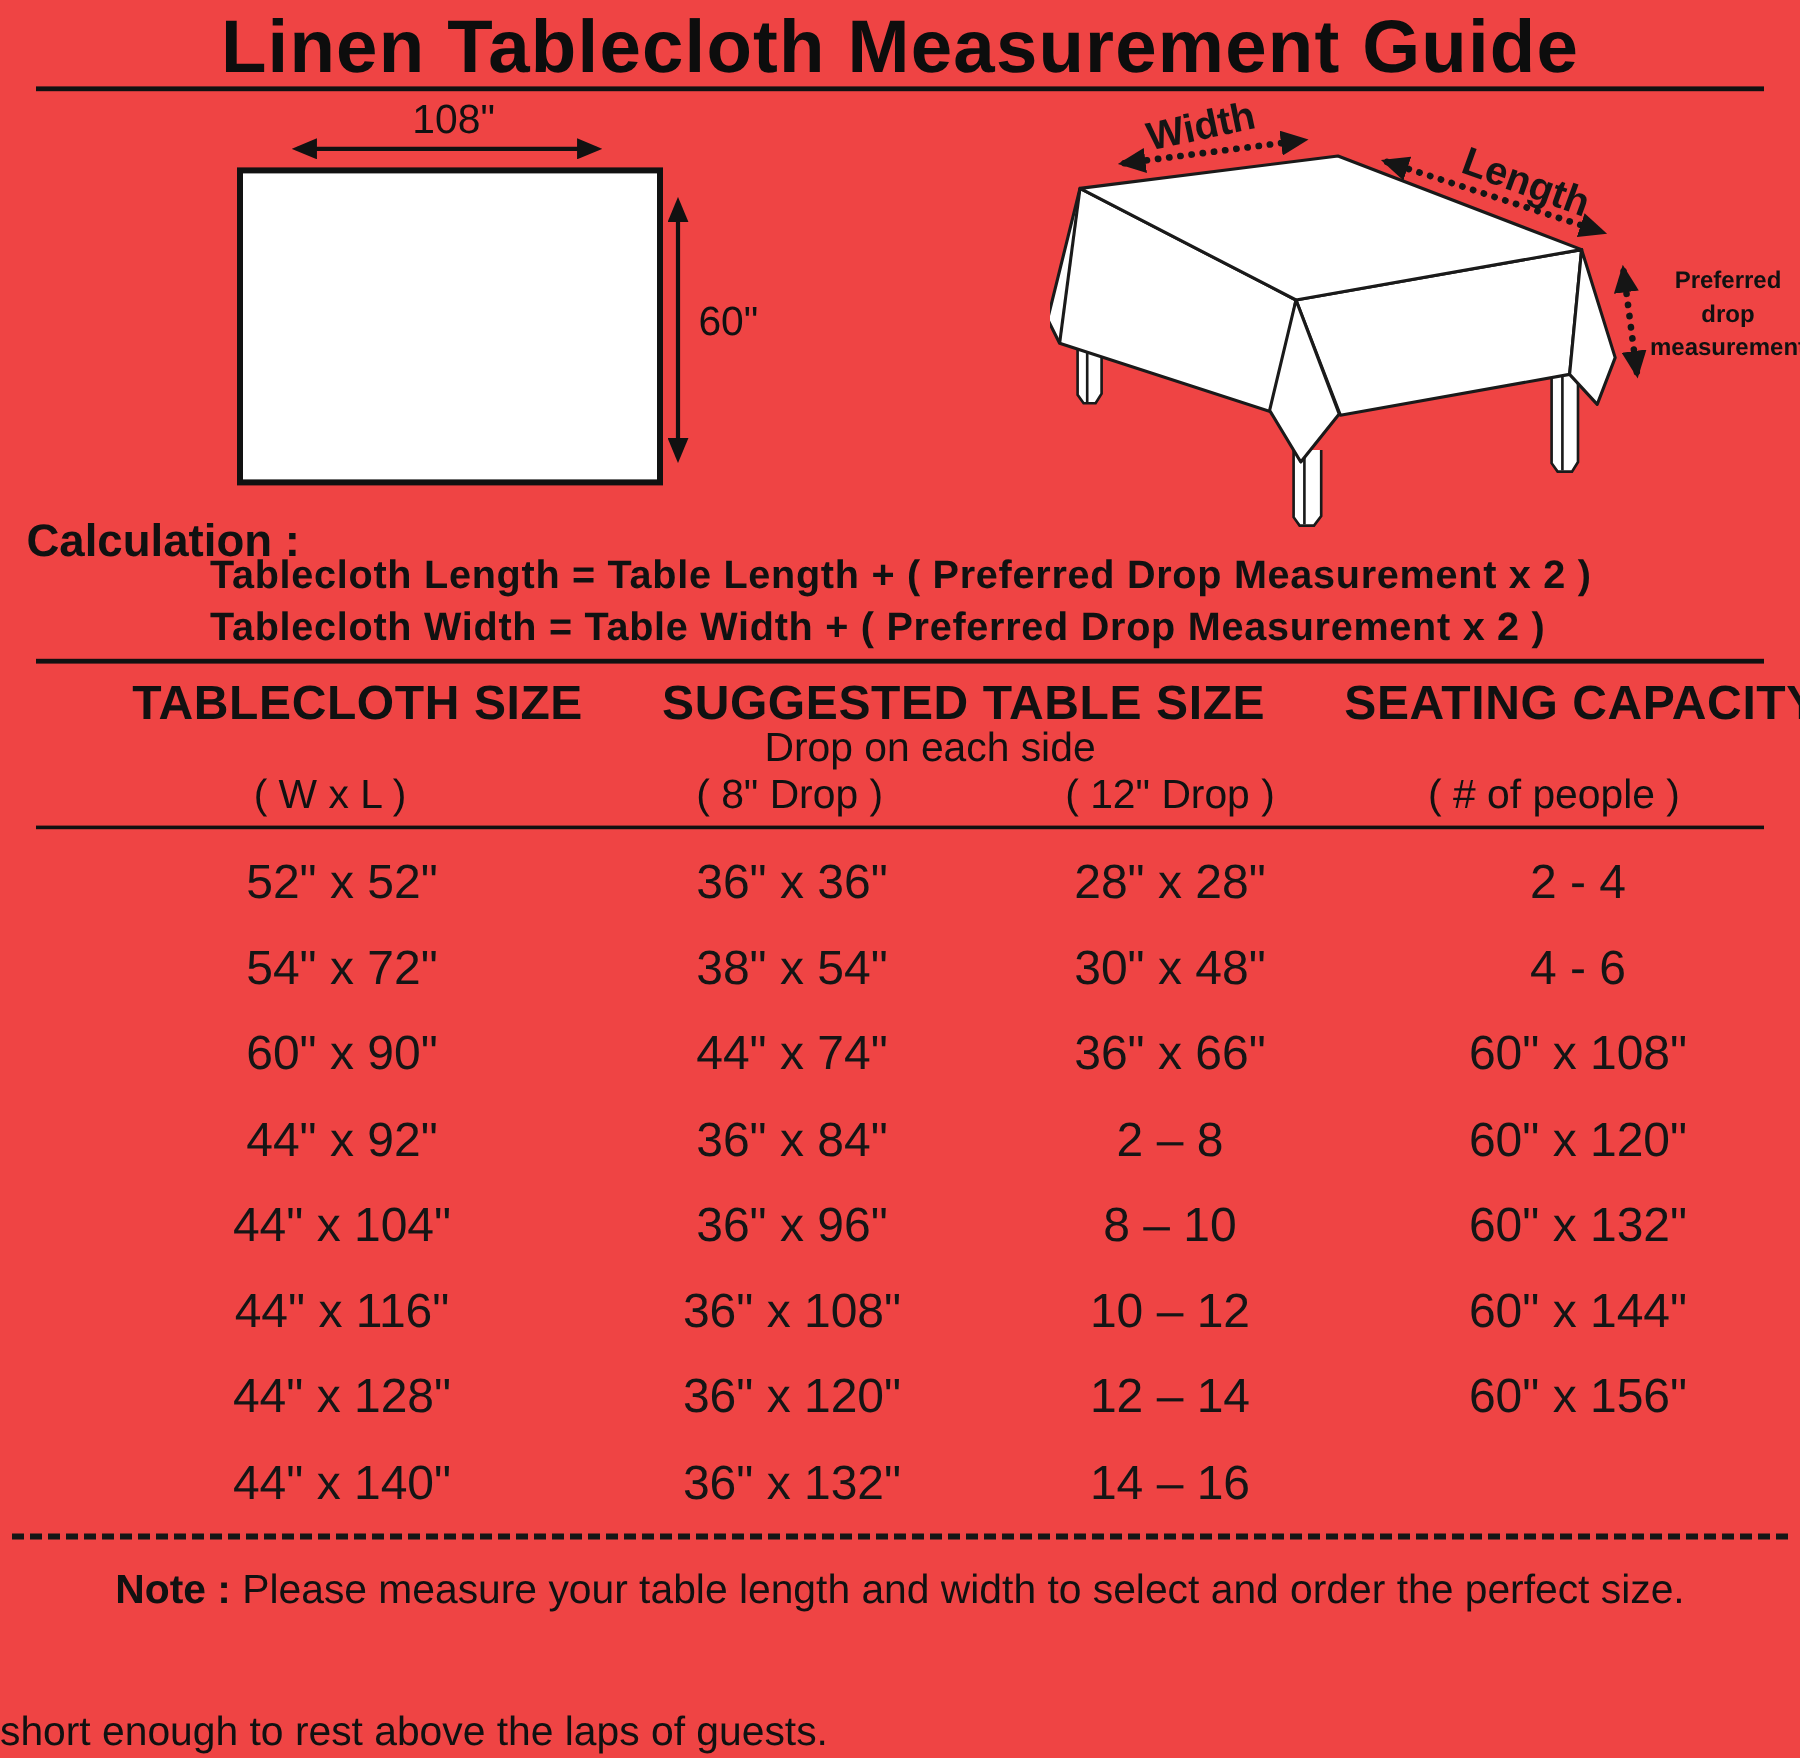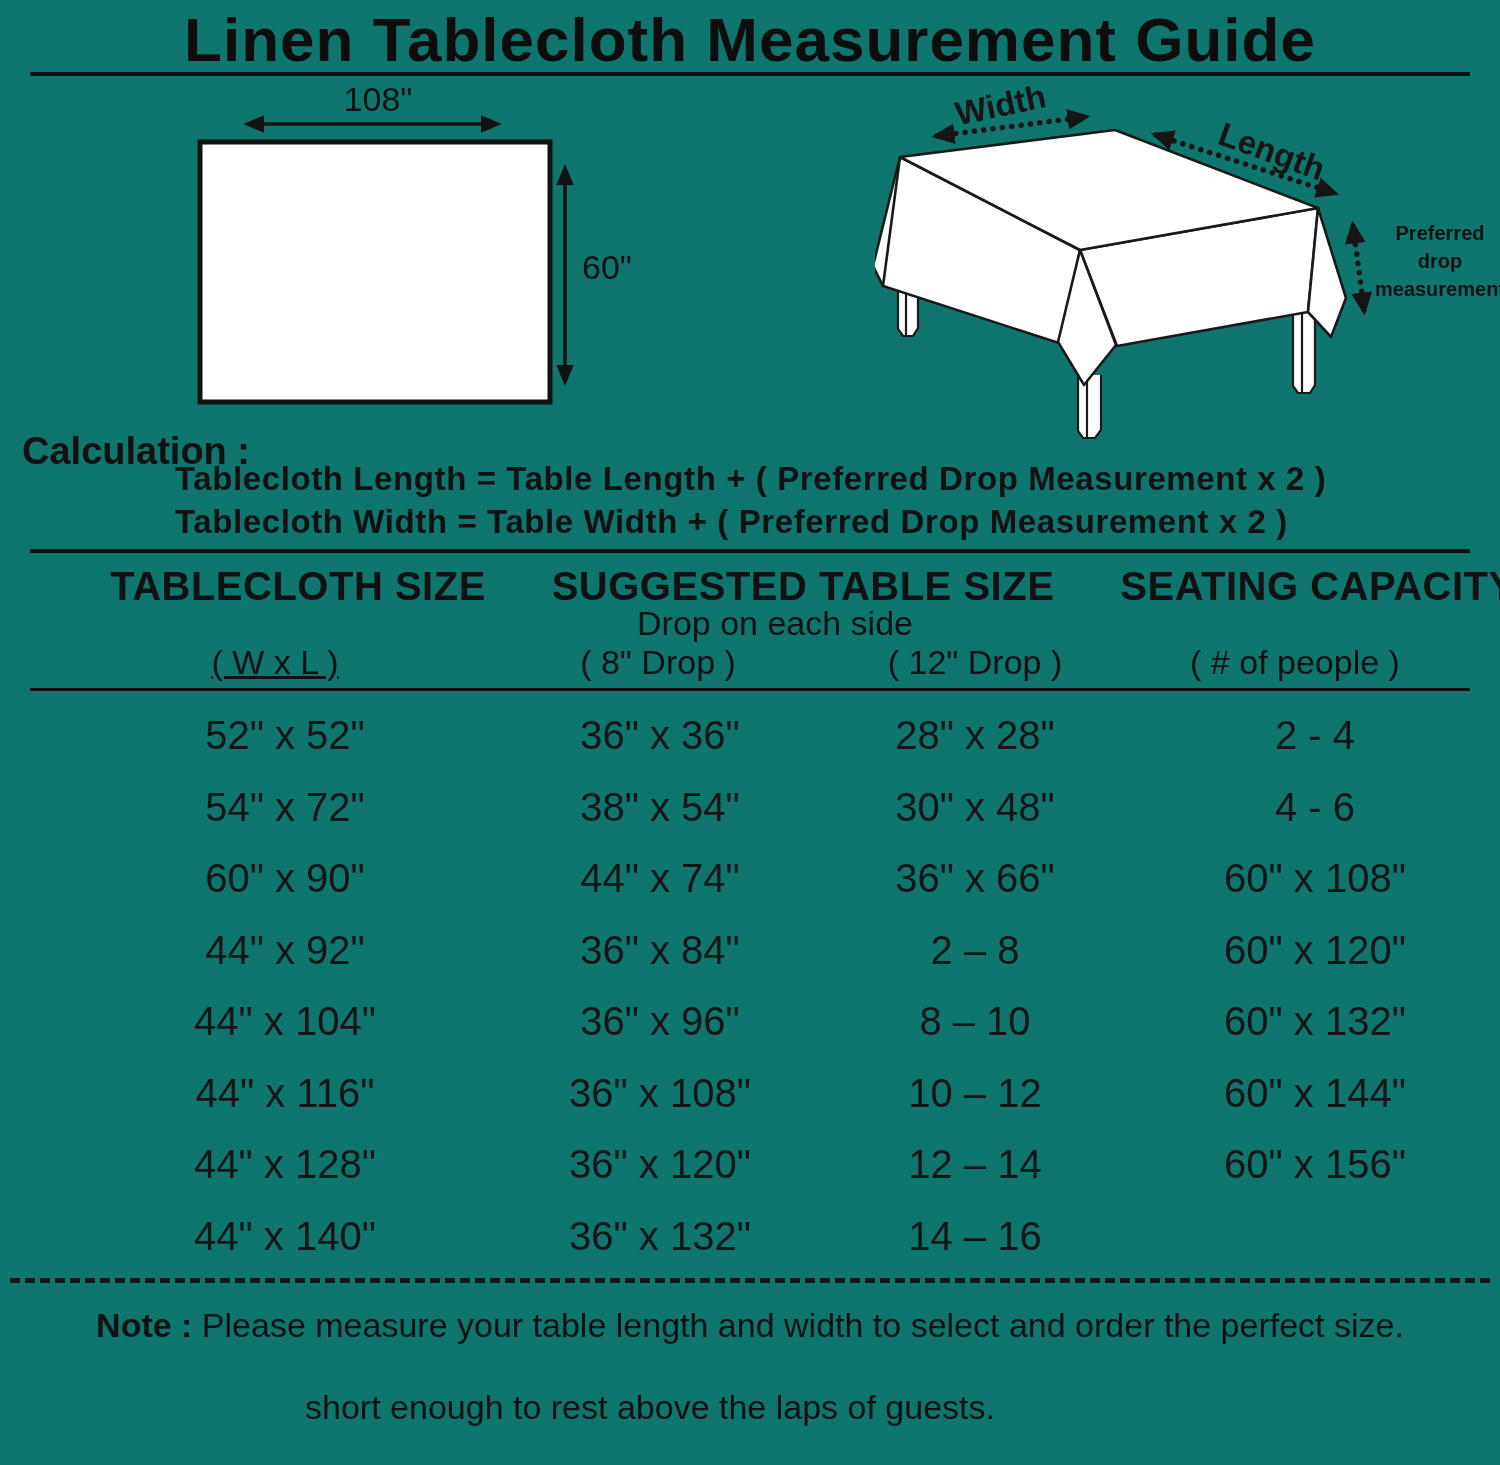--- a/index.html
+++ b/index.html
@@ -1,17 +1,17 @@
 <!DOCTYPE html>
 <html><head>
 <meta charset="utf-8">
 <style>
   html,body{margin:0;padding:0;background:#fff;}
   .page{
-    position:relative;width:1500px;height:1465px;background:#0f766e;
+    position:relative;width:1500px;height:1465px;background:#ef4444;
     font-family:"Liberation Sans",sans-serif;color:#111;overflow:hidden;
   }
   .abs{position:absolute;}
   .title{
     top:4px;left:0;width:1500px;text-align:center;
     font-size:62px;font-weight:bold;letter-spacing:1px;color:#0d0d0d;white-space:nowrap;
   }
   .rule{background:#111;height:4px;left:30px;width:1440px;}
   .rule.thin{height:3px;}
   .dashed-rule{
@@ -46,21 +46,21 @@
   .note-line{
     top:1306px;left:0;width:1500px;text-align:center;
     font-size:34px;white-space:nowrap;
   }
   .note-line b{font-weight:bold;}
   .tip-line1{
     top:1372px;left:0;width:1500px;text-align:center;
     font-size:34px;white-space:nowrap;
   }
   .tip-line2{
-    top:1388px;left:0;width:1300px;text-align:center;
+    top:1424px;left:0;width:1300px;
     font-size:34px;white-space:nowrap;
   }
 </style>
 </head>
 <body>
 
 <div class="page">
 
   <div class="abs title">Linen Tablecloth Measurement Guide</div>
   <div class="abs rule" style="top:72px;"></div>
@@ -119,21 +119,21 @@
   <div class="abs calc-heading">Calculation :</div>
   <div class="abs calc-line" style="top:460px;">Tablecloth Length = Table Length + ( Preferred Drop Measurement x 2 )</div>
   <div class="abs calc-line" style="top:503px;">Tablecloth Width = Table Width + ( Preferred Drop Measurement x 2 )</div>
   <div class="abs rule" style="top:549px;"></div>
 
   <div class="abs col-header" style="left:270px;">TABLECLOTH SIZE</div>
   <div class="abs col-header" style="left:775px;">SUGGESTED TABLE SIZE</div>
   <div class="abs col-header" style="left:1290px;">SEATING CAPACITY</div>
   <div class="abs sub-note" style="left:775px;">Drop on each side</div>
 
-  <div class="abs sub-header" style="left:275px;text-decoration:underline;">( W x L )</div>
+  <div class="abs sub-header" style="left:275px;">( W x L )</div>
   <div class="abs sub-header" style="left:658px;">( 8" Drop )</div>
   <div class="abs sub-header" style="left:975px;">( 12" Drop )</div>
   <div class="abs sub-header" style="left:1295px;">( # of people )</div>
   <div class="abs rule thin" style="top:688px;"></div>
 
   <div class="abs size-grid">
     <div class="cell">52" x 52"</div>
     <div class="cell">36" x 36"</div>
     <div class="cell">28" x 28"</div>
     <div class="cell">2 - 4</div>

